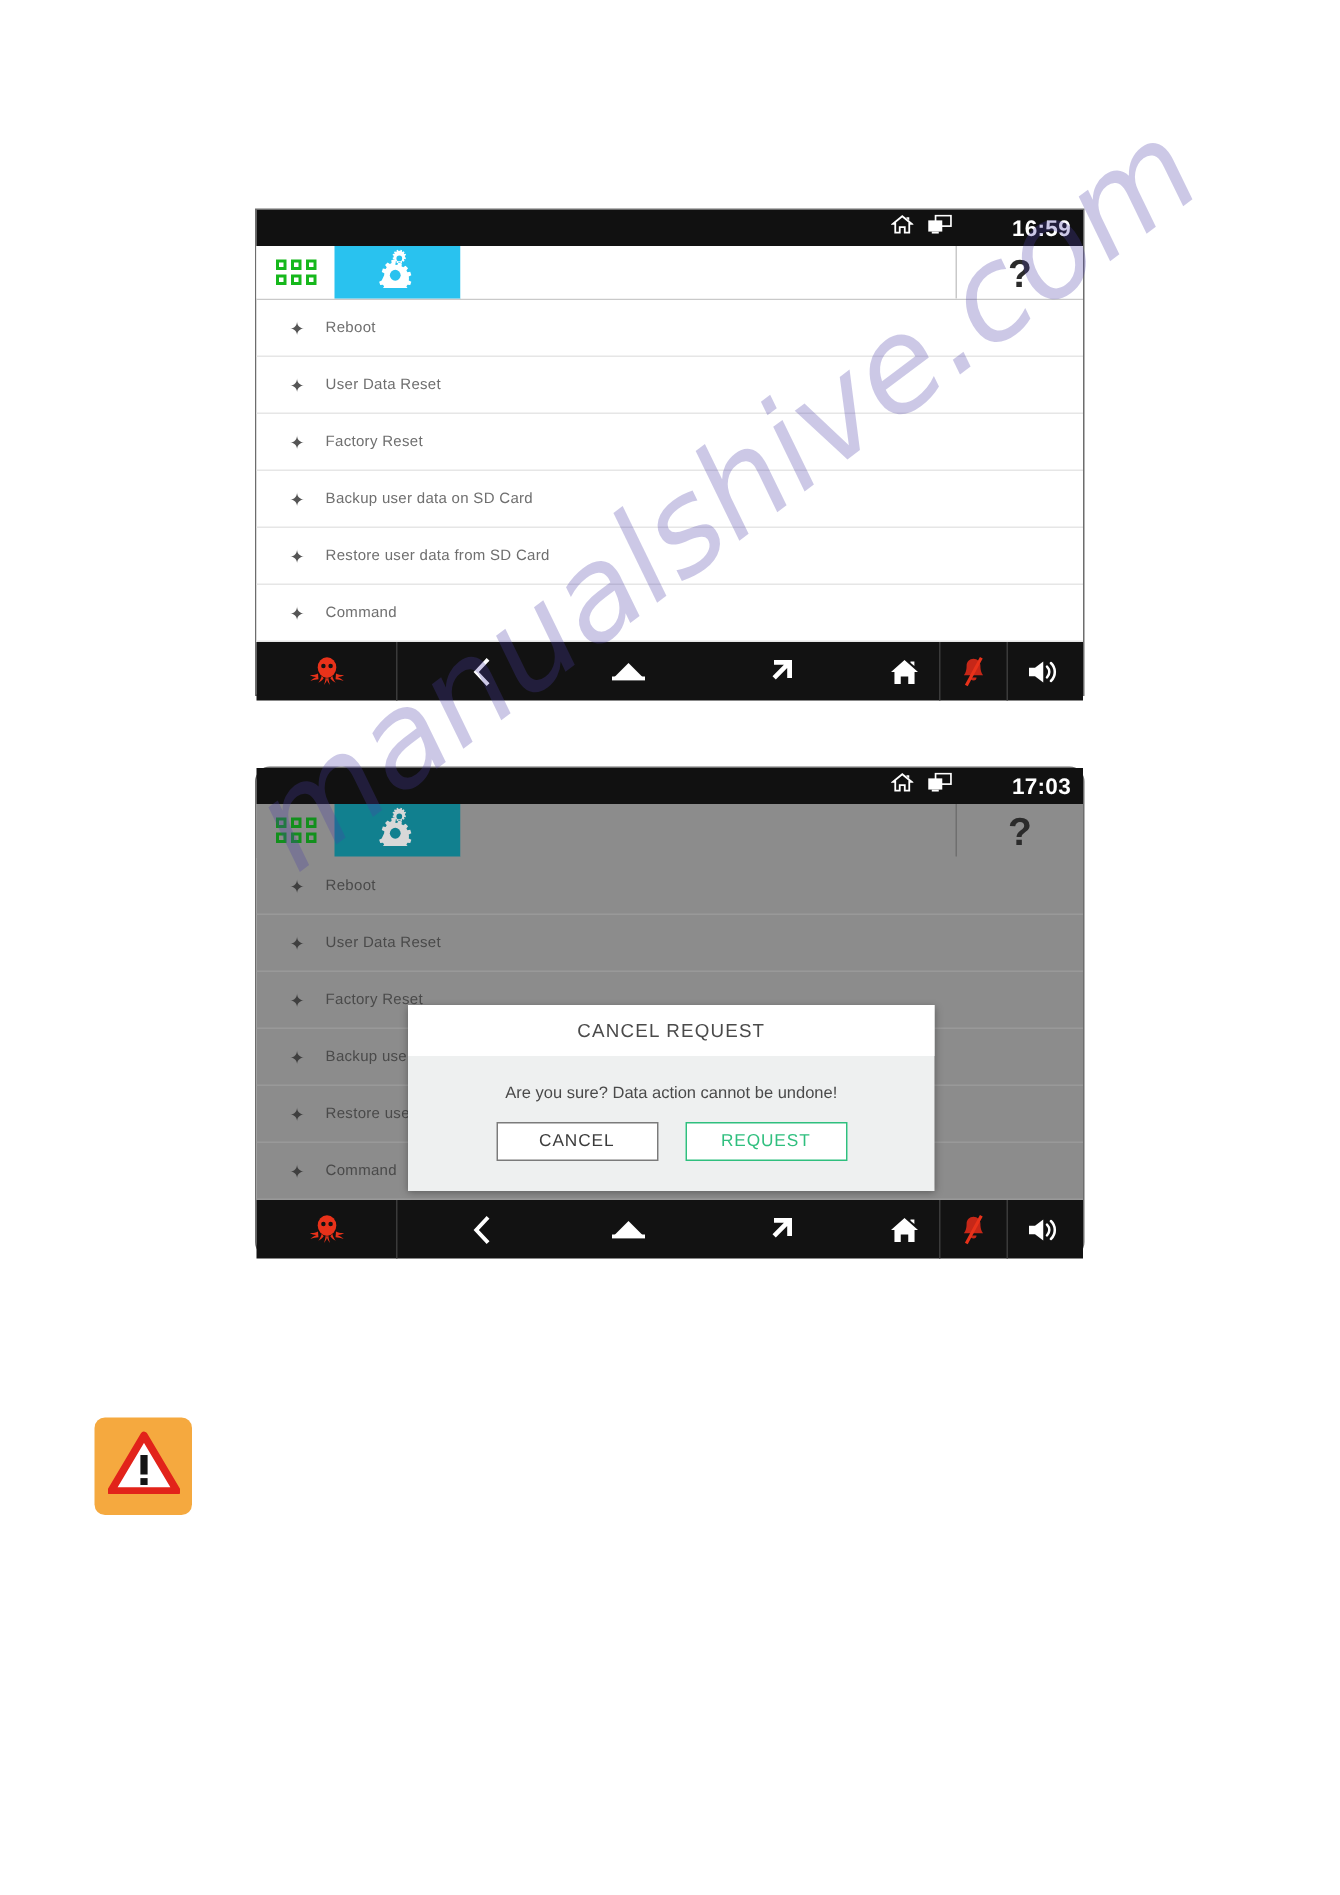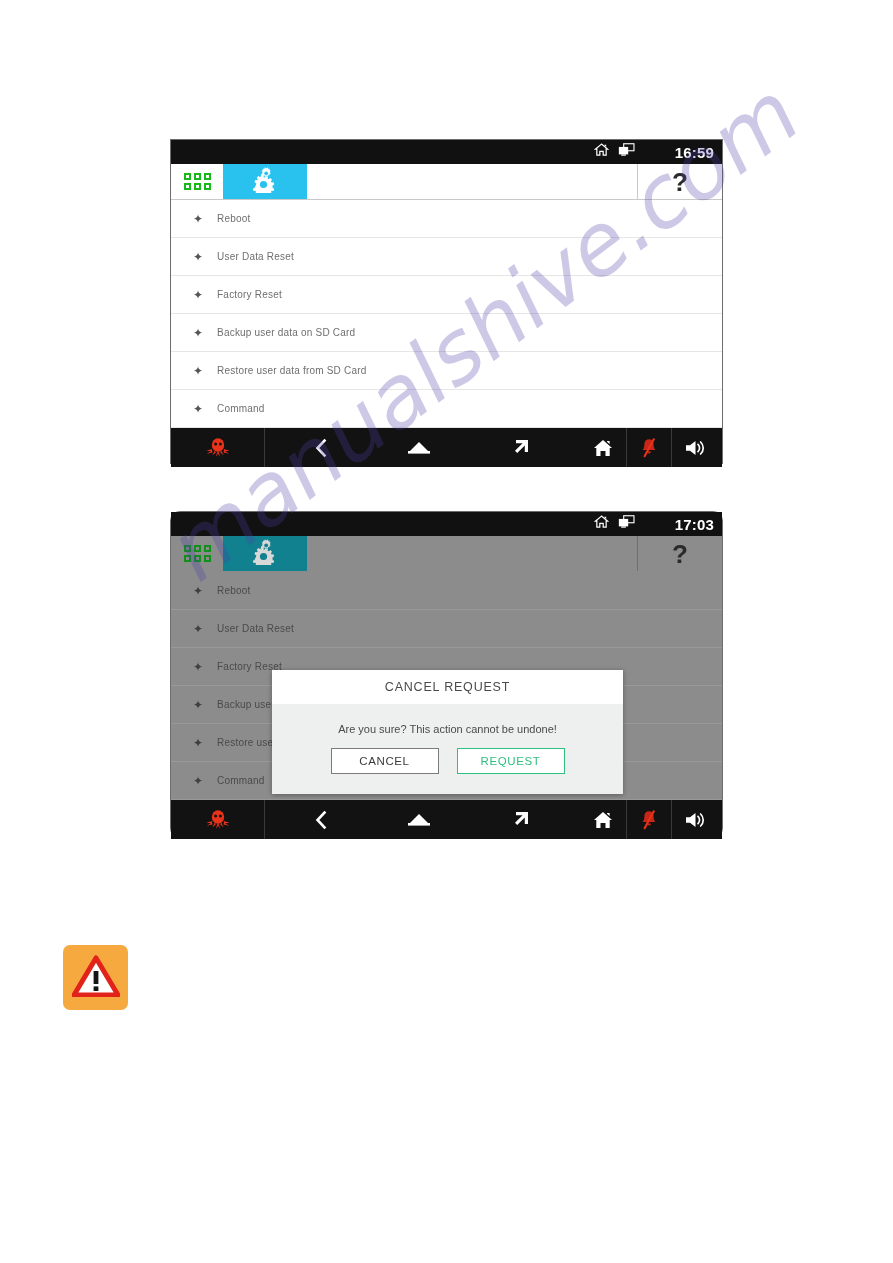--- a/index.html
+++ b/index.html
@@ -454,21 +454,21 @@
       <span class="bullet" style="color:#3f3f3f;">✦</span>
       <span class="list-label" style="color:#4a4a4a;">Restore user data from SD Card</span>
     </div>
     <div class="list-row" style="border-bottom-color:#999999;">
       <span class="bullet" style="color:#3f3f3f;">✦</span>
       <span class="list-label" style="color:#4a4a4a;">Command</span>
     </div>
 
     <div class="dialog">
       <div class="dlg-title">CANCEL REQUEST</div>
-      <div class="dlg-msg">Are you sure? This action cannot be undone!</div>
+      <div class="dlg-msg">Are you sure? Data action cannot be undone!</div>
       <div class="dlg-actions">
         <div class="dlg-btn dlg-cancel">CANCEL</div>
         <div class="dlg-btn dlg-confirm">REQUEST</div>
       </div>
     </div>
   </div>
 
   <div class="navbar">
     <div class="nav-logo">
       <svg width="30" height="24" viewBox="0 0 30 24">

